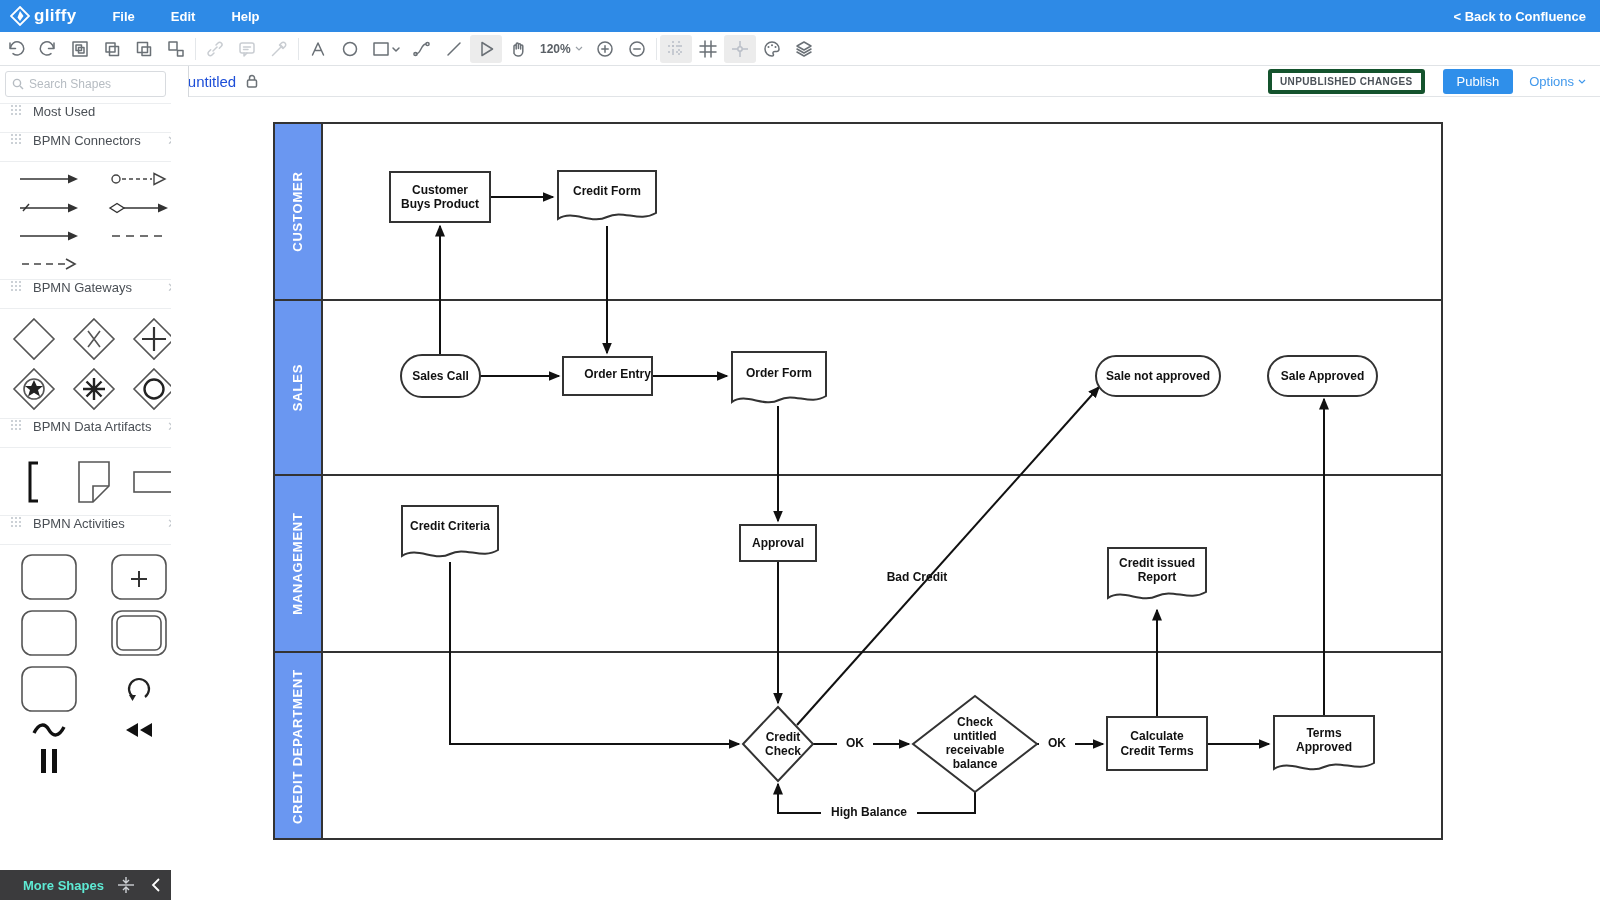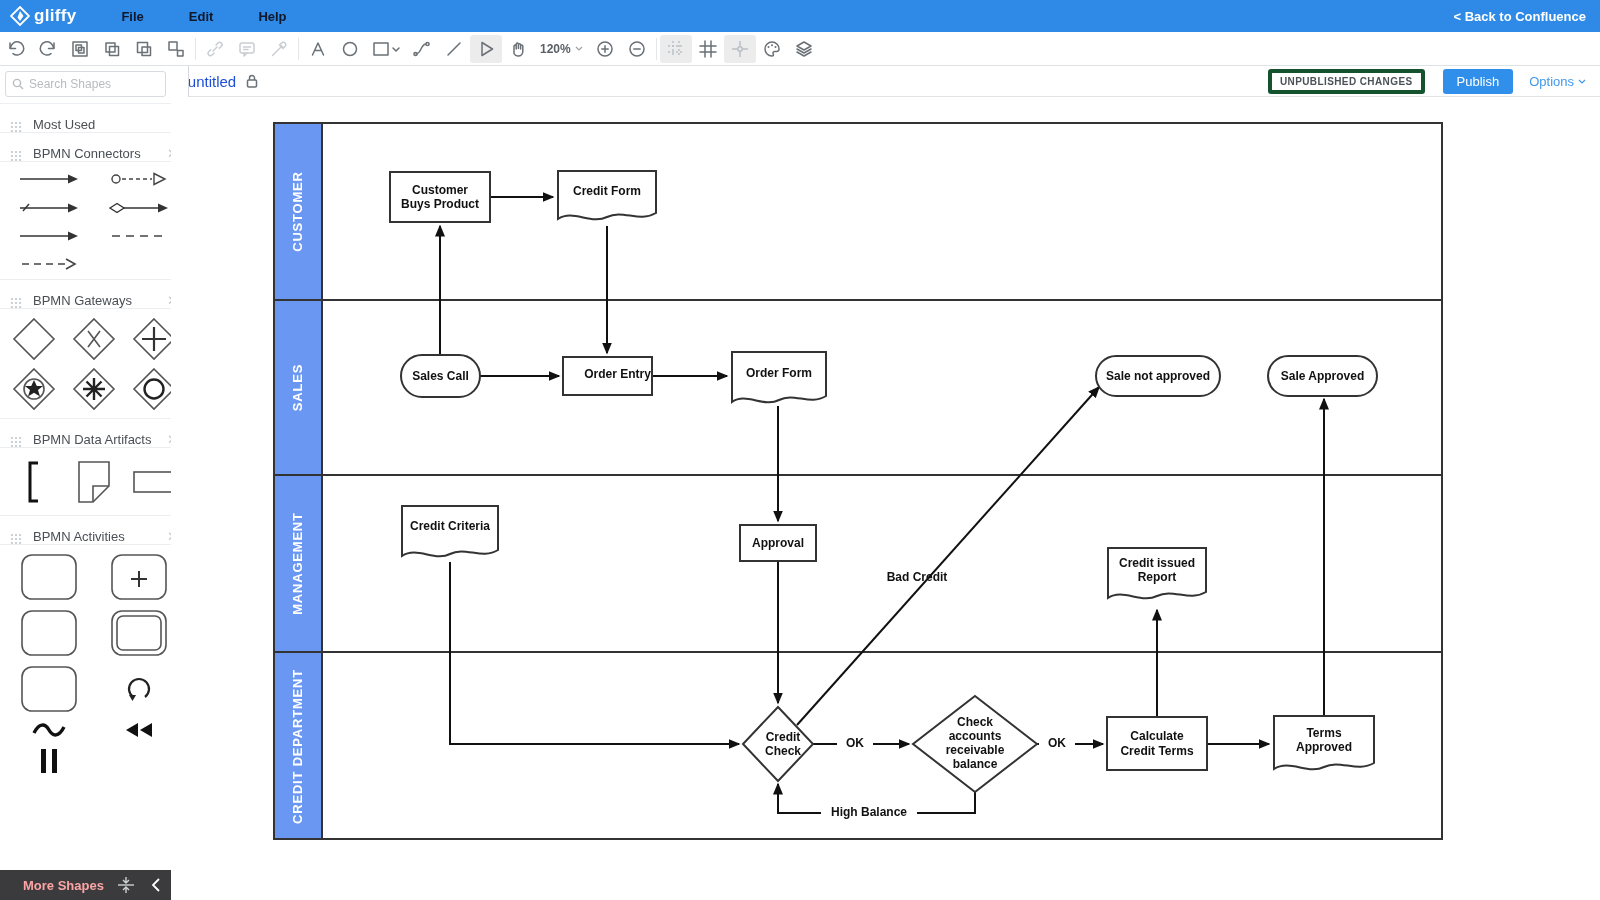--- a/index.html
+++ b/index.html
@@ -3,21 +3,21 @@
 <meta charset="utf-8">
 <style>
   * { margin:0; padding:0; box-sizing:border-box; }
   html,body { width:1600px; height:900px; font-family:"Liberation Sans", sans-serif; background:#fff; overflow:hidden; }
   body { position:relative; }
 
   
   .app-header { position:absolute; left:0; top:0; width:1600px; height:32px; background:#2e8ae6; display:flex; align-items:center; color:#fff; }
   .logo-wrap { display:flex; align-items:center; margin-left:10px; }
   .logo-word { font-size:17px; font-weight:bold; margin-left:4px; letter-spacing:0.3px; }
-  .menu-item { color:#0f172a; font-size:13px; font-weight:bold; margin-left:45px; cursor:default; }
+  .menu-item { color:#ffffff; font-size:13px; font-weight:bold; margin-left:36px; cursor:default; }
   .back-link { margin-left:auto; margin-right:14px; font-size:13px; font-weight:bold; color:#fff; }
 
   
   .toolbar { position:absolute; left:0; top:32px; width:1600px; height:34px; background:#fff; border-bottom:1px solid #e0e3e6; display:flex; align-items:center; }
   .tb-btn { width:32px; height:28px; display:flex; align-items:center; justify-content:center; border-radius:3px; }
   .tb-btn.active { background:#ececec; }
   .tb-btn svg { display:block; }
   .tb-sep { width:1px; height:22px; background:#e4e7ea; margin:0 3px; }
   .tb-zoom { display:flex; align-items:center; font-size:12px; font-weight:bold; color:#5a6066; padding:0 6px; }
   .icon-stroke { stroke:#6a7076; stroke-width:1.5; fill:none; stroke-linecap:round; stroke-linejoin:round; }
@@ -33,29 +33,29 @@
   .publish-btn { background:#2f8fea; color:#fff; border:none; border-radius:3px; font-size:13px; padding:5px 14px; margin-left:18px; font-family:inherit; }
   .options-btn { color:#4098ec; font-size:13px; margin-left:16px; display:flex; align-items:center; }
   .chev { margin-left:4px; }
 
   
   .sidebar { position:absolute; left:0; top:66px; width:189px; height:834px; background:#fff; border-right:1px solid #d5d8dc; }
   .search-wrap { padding:5px 5px 6px 5px; border-bottom:1px solid #e8eaec; }
   .search-box { width:161px; height:26px; border:1px solid #d8dbdf; border-radius:3px; display:flex; align-items:center; padding:0 6px; }
   .search-box input { border:none; outline:none; font-size:12px; color:#555; width:130px; margin-left:5px; font-family:inherit; }
   .search-box input::placeholder { color:#b6bcc2; }
-  .side-section-hd { height:30px; display:flex; align-items:flex-end; border-bottom:1px solid #eceef0; border-top:1px solid #eceef0; margin-top:-1px; }
+  .side-section-hd { height:30px; display:flex; align-items:flex-start; border-bottom:1px solid #eceef0; border-top:1px solid #eceef0; margin-top:-1px; }
   .drag-dots { width:11px; height:11px; margin-left:10px; background-image:radial-gradient(#ccd1d6 1px, transparent 1.2px); background-size:4px 4px; }
   .side-section-hd .lbl { font-size:13px; color:#4a4f55; margin-left:12px; }
   .side-close { margin-left:auto; margin-right:10px; color:#c3c8cd; font-size:13px; }
   .pal-grid { display:grid; grid-template-columns:1fr 1fr; justify-items:center; align-items:center; padding:8px 4px; row-gap:12px; }
   .pal-grid3 { display:grid; grid-template-columns:1fr 1fr 1fr; justify-items:center; align-items:center; padding:8px 4px; row-gap:6px; }
   .pal-item { display:flex; align-items:center; justify-content:center; }
   .more-shapes { position:absolute; left:0; bottom:0; width:171px; height:30px; background:#3b3b3d; display:flex; align-items:center; }
-  .more-shapes .lbl { color:#fca5a5; font-size:13px; font-weight:bold; margin-left:23px; }
+  .more-shapes .lbl { color:#5eead4; font-size:13px; font-weight:bold; margin-left:23px; }
   .ms-icons { margin-left:auto; display:flex; align-items:center; margin-right:8px; }
   .shape-stroke { stroke:#555; stroke-width:1.6; fill:none; }
 
   
   .canvas-area { position:absolute; left:171px; top:97px; width:1429px; height:803px; background:#fff; }
   .diagram-svg { position:absolute; left:102px; top:25px; }
   .node-label { position:absolute; display:flex; align-items:center; justify-content:center; text-align:center; font-size:12px; font-weight:bold; color:#111; line-height:1.2; z-index:3; }
   .edge-label { position:absolute; font-size:12px; font-weight:bold; color:#111; text-align:center; z-index:3; }
   .edge-label.bg { background:#fff; padding:0 4px; }
   .lane-label { position:absolute; display:flex; align-items:center; justify-content:center; z-index:3; }
@@ -536,21 +536,21 @@
   <div class="node-label" style="left:386px; top:73px;  width:100px; height:42px;">Credit Form</div>
   <div class="node-label" style="left:230px; top:258px; width:79px;  height:42px;">Sales Call</div>
   <div class="node-label" style="left:392px; top:260px; width:89px;  height:34px;margin-left:10px;">Order Entry</div>
   <div class="node-label" style="left:560px; top:254px; width:96px;  height:44px;">Order Form</div>
   <div class="node-label" style="left:925px; top:259px; width:124px; height:40px;">Sale not approved</div>
   <div class="node-label" style="left:1097px;top:259px; width:109px; height:40px;">Sale Approved</div>
   <div class="node-label" style="left:230px; top:408px; width:98px;  height:42px;">Credit Criteria</div>
   <div class="node-label" style="left:569px; top:428px; width:76px;  height:36px;">Approval</div>
   <div class="node-label" style="left:941px; top:450px; width:90px;  height:46px;">Credit issued Report</div>
   <div class="node-label" style="left:584px; top:625px; width:56px;  height:44px;">Credit Check</div>
-  <div class="node-label" style="left:768px; top:603px; width:72px;  height:88px; line-height:1.15;">Check accounts receivable balance</div>
+  <div class="node-label" style="left:768px; top:603px; width:72px;  height:88px; line-height:1.15;">Check untitled receivable balance</div>
   <div class="node-label" style="left:944px; top:620px; width:84px;  height:53px;">Calculate Credit Terms</div>
   <div class="node-label" style="left:1117px;top:618px; width:72px;  height:50px;">Terms Approved</div>
 
   <div class="edge-label bg" style="left:666px; top:639px; width:36px;">OK</div>
   <div class="edge-label bg" style="left:868px; top:639px; width:36px;">OK</div>
   <div class="edge-label" style="left:696px; top:473px; width:100px;">Bad Credit</div>
   <div class="edge-label bg" style="left:650px; top:708px; width:96px;">High Balance</div>
 </div>
 
 </body></html>

